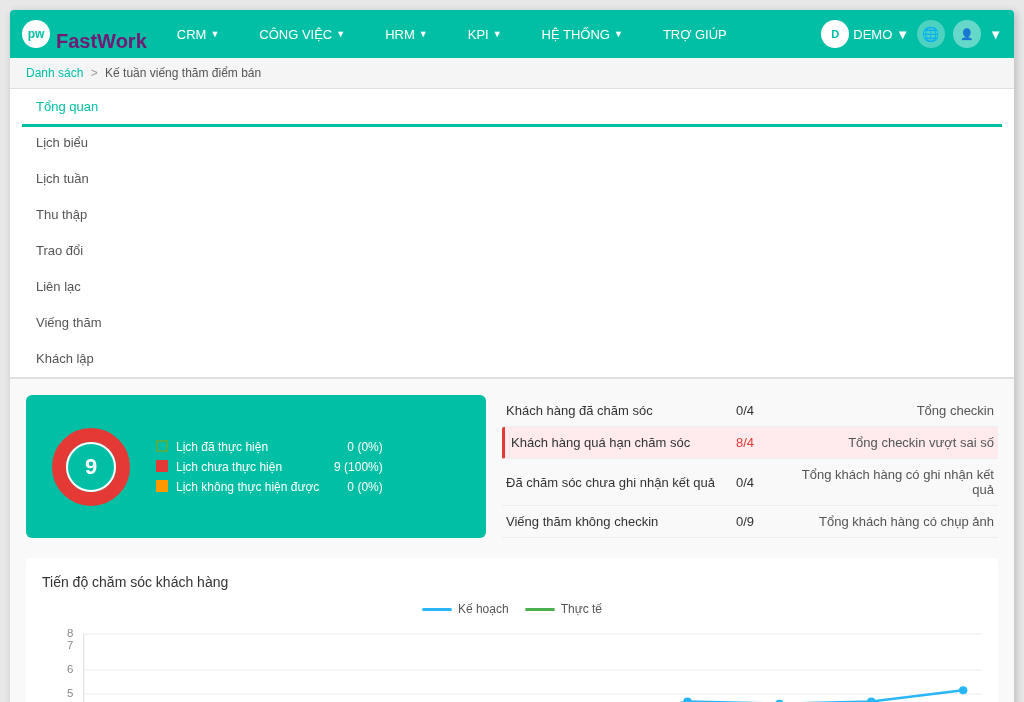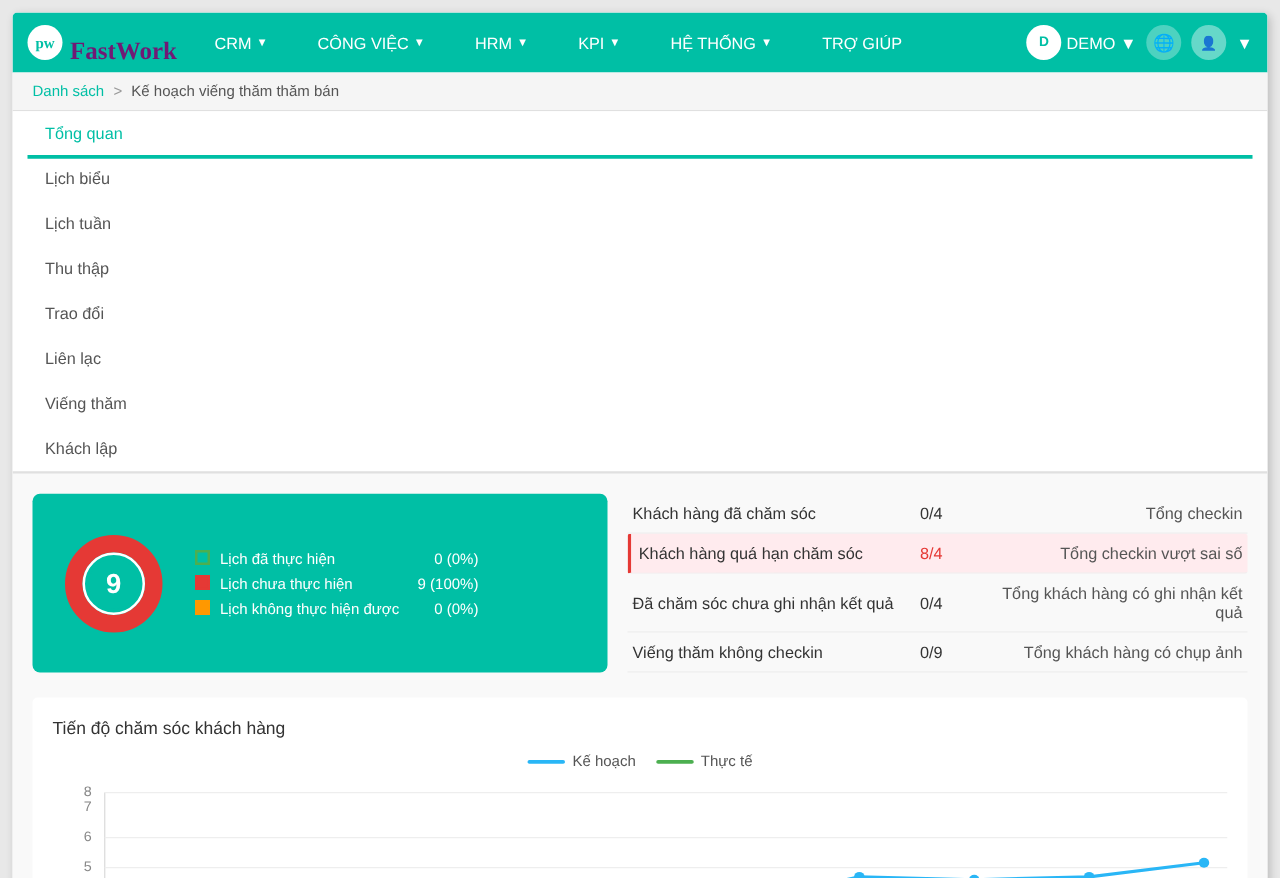--- a/index.html
+++ b/index.html
@@ -3,21 +3,21 @@
   <meta charset="utf-8">
   <style>
     * { box-sizing: border-box; margin: 0; padding: 0; }
     body { font-family: Arial, sans-serif; font-size: 13px; background: #e8e8e8; }
 
     
     .frame { background: #fff; margin: 10px; border-radius: 4px; box-shadow: 2px 2px 8px rgba(0,0,0,0.2); overflow: hidden; }
 
     
     .navbar { background: #00bfa5; display: flex; align-items: center; height: 48px; padding: 0 12px; }
-    .navbar-brand { display: flex; align-items: center; margin-right: 20px; font-family: Liberation Serif, serif; }
+    .navbar-brand { display: flex; align-items: center; margin-right: 20px; }
     .brand-icon { background: #fff; border-radius: 50%; width: 28px; height: 28px; display: flex; align-items: center; justify-content: center; margin-right: 6px; }
     .brand-icon span { color: #00bfa5; font-weight: bold; font-size: 12px; }
     .brand-name { color: #701a75; font-weight: bold; font-size: 20px; margin-top: 14px; }
     .nav-items { display: flex; align-items: center; flex: 1; gap: 20px; }
     .nav-item { color: #fff; padding: 6px 10px; font-size: 13px; cursor: pointer; display: flex; align-items: center; gap: 4px; border-radius: 3px; }
     .nav-item .arrow { font-size: 9px; }
     .nav-right { display: flex; align-items: center; gap: 8px; margin-left: auto; }
     .nav-right-item { color: #fff; font-size: 13px; cursor: pointer; display: flex; align-items: center; gap: 4px; }
     .avatar-circle { width: 28px; height: 28px; border-radius: 50%; background: #fff; display: flex; align-items: center; justify-content: center; }
     .avatar-circle span { color: #00bfa5; font-size: 11px; font-weight: bold; }
@@ -120,21 +120,21 @@
       <div class="avatar-circle" style="background:rgba(255,255,255,0.4);">
         <span style="color:#fff;">👤</span>
       </div>
       <span class="arrow" style="color:#fff;">▼</span>
     </div>
   </div>
 
   <div class="breadcrumb">
     <span style="color:#00bfa5;cursor:pointer;">Danh sách</span>
     <span class="separator">&gt;</span>
-    <span style="color:#555;">Kế hoạch viếng thăm thăm bán</span>
+    <span style="color:#555;">Kế tuần viếng thăm điểm bán</span>
   </div>
 
   <div class="tabs">
     <div class="tab active">Tổng quan</div>
     <div class="tab">Lịch biểu</div>
     <div class="tab">Lịch tuần</div>
     <div class="tab">Thu thập</div>
     <div class="tab">Trao đổi</div>
     <div class="tab">Liên lạc</div>
     <div class="tab">Viếng thăm</div>

